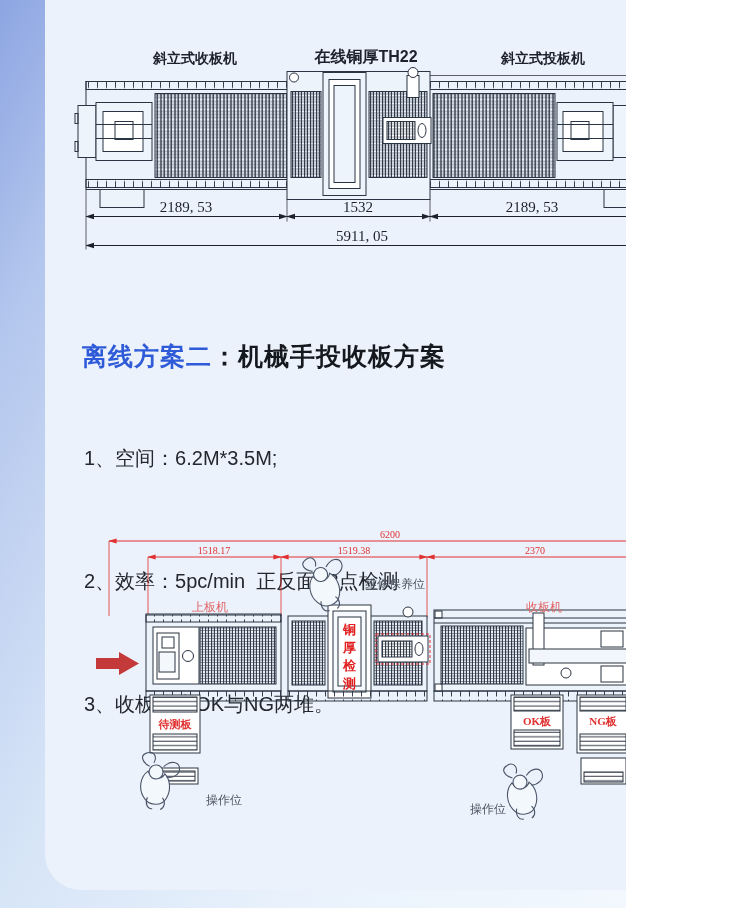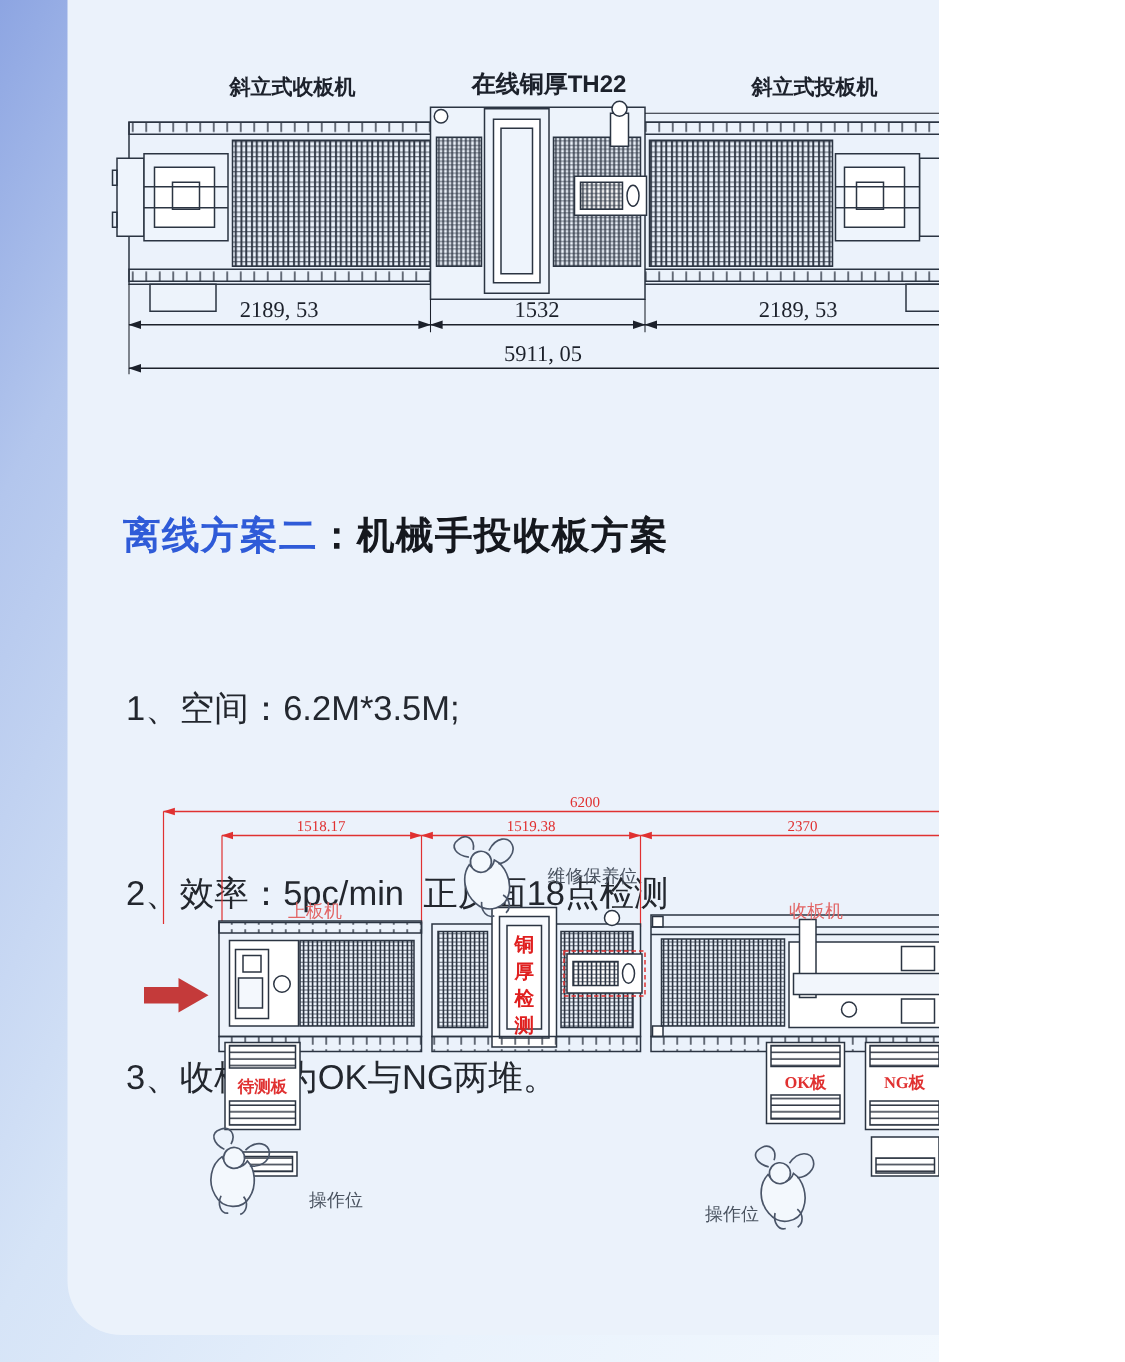--- a/index.html
+++ b/index.html
@@ -5,22 +5,22 @@
   html,body{margin:0;padding:0;}
   body{font-family:"Liberation Sans",sans-serif;}
   .page{position:relative;width:626px;height:908px;overflow:hidden;
         background:linear-gradient(118deg,#8da5e2 0%,#b3c6ed 16%,#d6e4f7 42%,#e9f2fc 70%,#f2f8fe 100%);}
   .card{position:absolute;left:45px;top:-42px;width:655px;height:932px;background:#ebf2fb;border-radius:36px;}
   .topdraw{position:absolute;left:75px;top:38px;width:600px;height:218px;}
   .botdraw{position:absolute;left:96px;top:528px;width:600px;height:300px;}
   .topdraw svg,.botdraw svg{display:block;width:100%;height:100%;overflow:visible;}
   .heading{position:absolute;left:82px;top:292px;font-size:25px;font-weight:bold;color:#15181e;letter-spacing:1px;margin-top:48px;}
   .heading .hl{color:#2f5bd8;}
-  .speclist{position:absolute;left:84px;top:370px;margin:0;padding:0;list-style:none;
-            font-size:23px;line-height:41px;color:#23272e;white-space:pre-wrap;}
+  .speclist{position:absolute;left:84px;top:356px;margin:0;padding:0;list-style:none;
+            font-size:20px;line-height:41px;color:#23272e;white-space:pre-wrap;}
   
   .tlab{font-family:"Liberation Sans",sans-serif;font-size:14px;font-weight:600;fill:#1c212b;text-anchor:middle;}
   .title{font-size:16px;font-weight:700;}
   .dimt{font-family:"Liberation Serif",serif;font-size:15px;fill:#1c212b;text-anchor:middle;}
   .rdim{font-family:"Liberation Serif",serif;font-size:10px;fill:#e03131;text-anchor:middle;}
   .rlab{font-family:"Liberation Serif",serif;font-size:12px;fill:#e26565;text-anchor:middle;}
   .clab{font-family:"Liberation Serif",serif;font-size:11px;font-weight:600;fill:#e03131;text-anchor:middle;}
   .glab{font-family:"Liberation Serif",serif;font-size:12px;fill:#4a5360;text-anchor:middle;}
   .tchar{font-family:"Liberation Serif",serif;font-size:13px;font-weight:700;fill:#e01f1f;text-anchor:middle;}
 </style>

